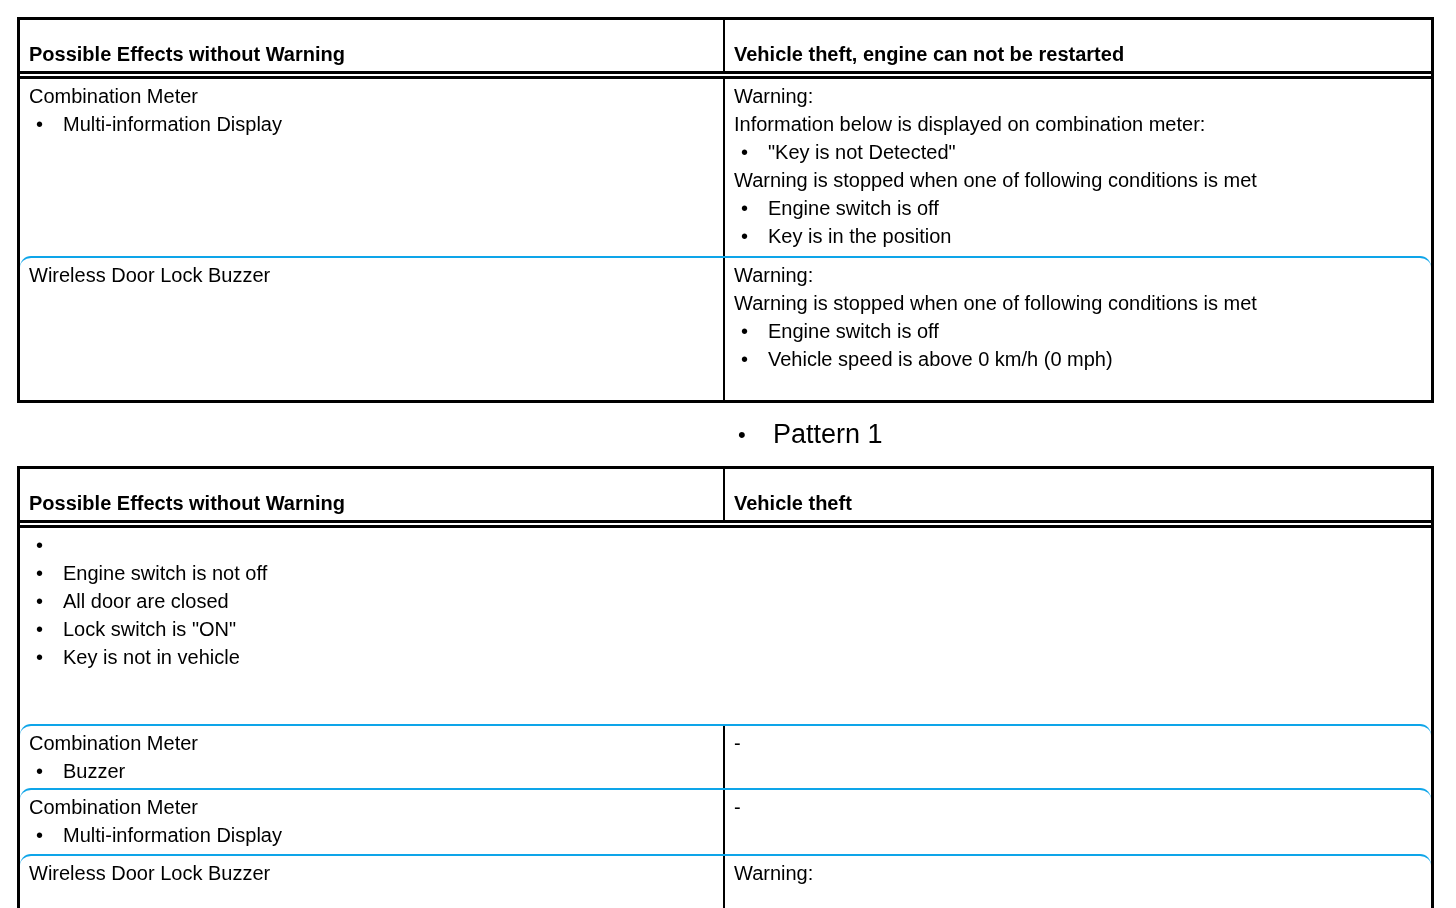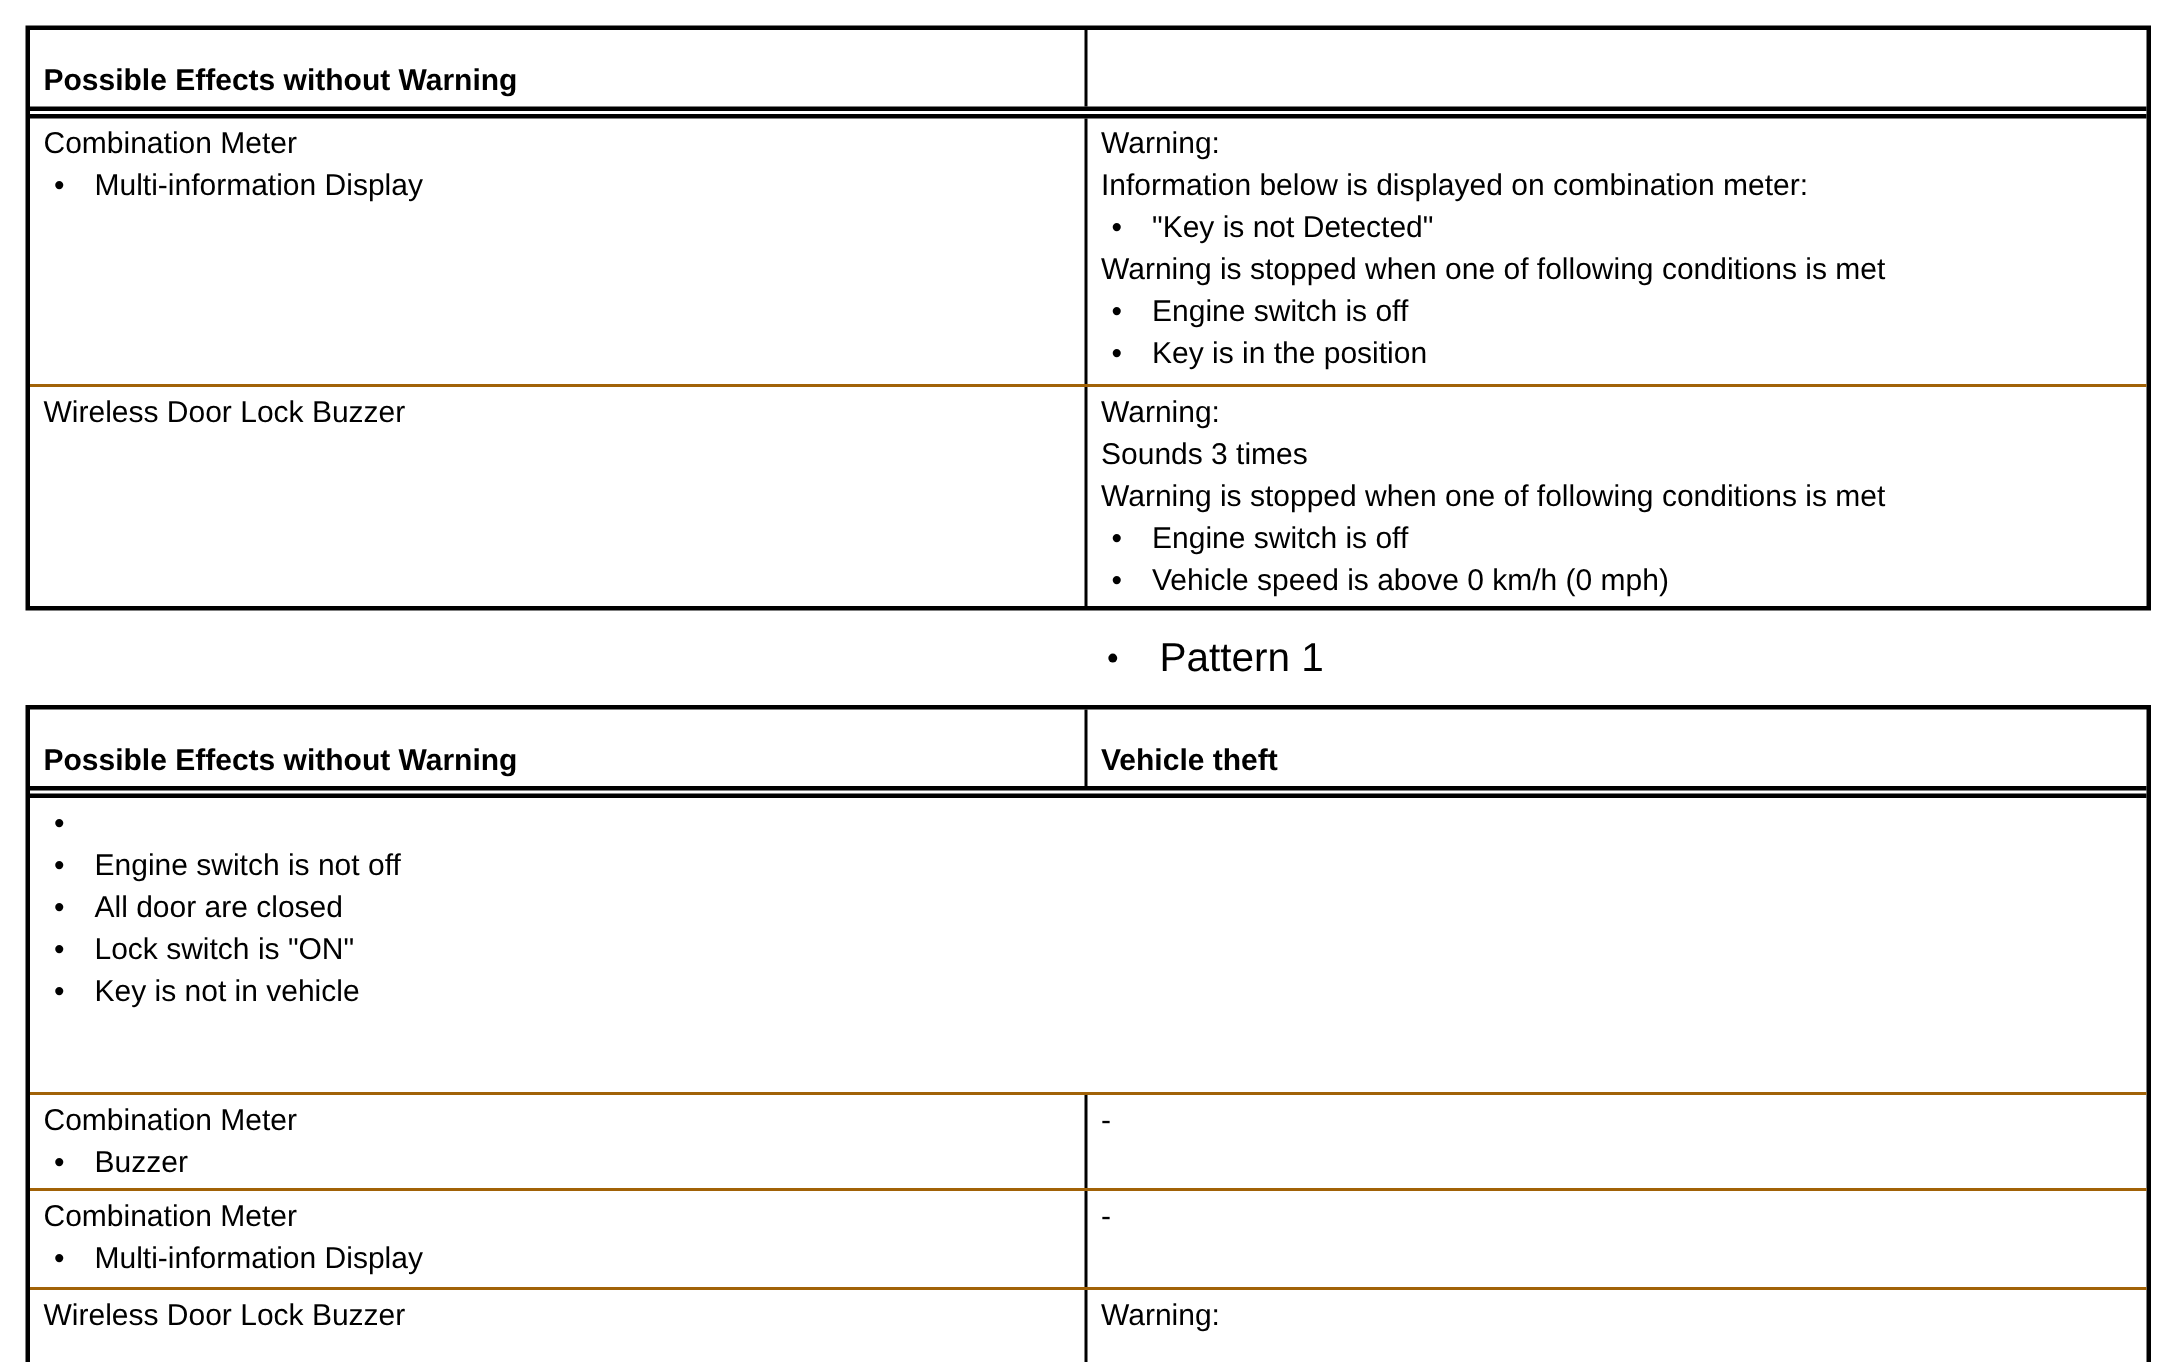--- a/index.html
+++ b/index.html
@@ -20,21 +20,21 @@
   .vtable {
     width: 1417px;
     border: 3px solid #000;
     background: #fff;
   }
   .vrow { display: flex; width: 100%; }
   .vrow.header-row {
     border-bottom: 8px double #000;
     min-height: 33px;
   }
-  .body-row + .body-row { border-top: 2px solid #a16207; }
+  .body-row + .body-row { border-top: 2px solid #0ea5e9; border-radius: 11px; }
   .cell {
     padding: 3px 8px 3px 9px;
     font-size: 20px;
     line-height: 28px;
   }
   .cell-left {
     width: 705px;
     flex: 0 0 705px;
     border-right: 2px solid #000;
   }
@@ -77,20 +77,25 @@
 <div class="page">
 
   <div class="vtable">
 
     <div class="vrow header-row">
       <div class="cell cell-left">
         <div class="line">
           <span>Possible Effects without Warning</span>
         </div>
       </div>
+      <div class="cell cell-right">
+        <div class="line">
+          <span>Vehicle theft, engine can not be restarted</span>
+        </div>
+      </div>
     </div>
 
     <div class="vrow body-row t1-r1">
       <div class="cell cell-left">
         <div class="line">
           <span>Combination Meter</span>
         </div>
         <div class="line bullet">
           <span class="bullet-glyph">•</span>
           <span>Multi-information Display</span>
@@ -123,23 +128,20 @@
 
     <div class="vrow body-row t1-r2">
       <div class="cell cell-left">
         <div class="line">
           <span>Wireless Door Lock Buzzer</span>
         </div>
       </div>
       <div class="cell cell-right">
         <div class="line">
           <span>Warning:</span>
-        </div>
-        <div class="line">
-          <span>Sounds 3 times</span>
         </div>
         <div class="line">
           <span>Warning is stopped when one of following conditions is met</span>
         </div>
         <div class="line bullet">
           <span class="bullet-glyph">•</span>
           <span>Engine switch is off</span>
         </div>
         <div class="line bullet">
           <span class="bullet-glyph">•</span>

